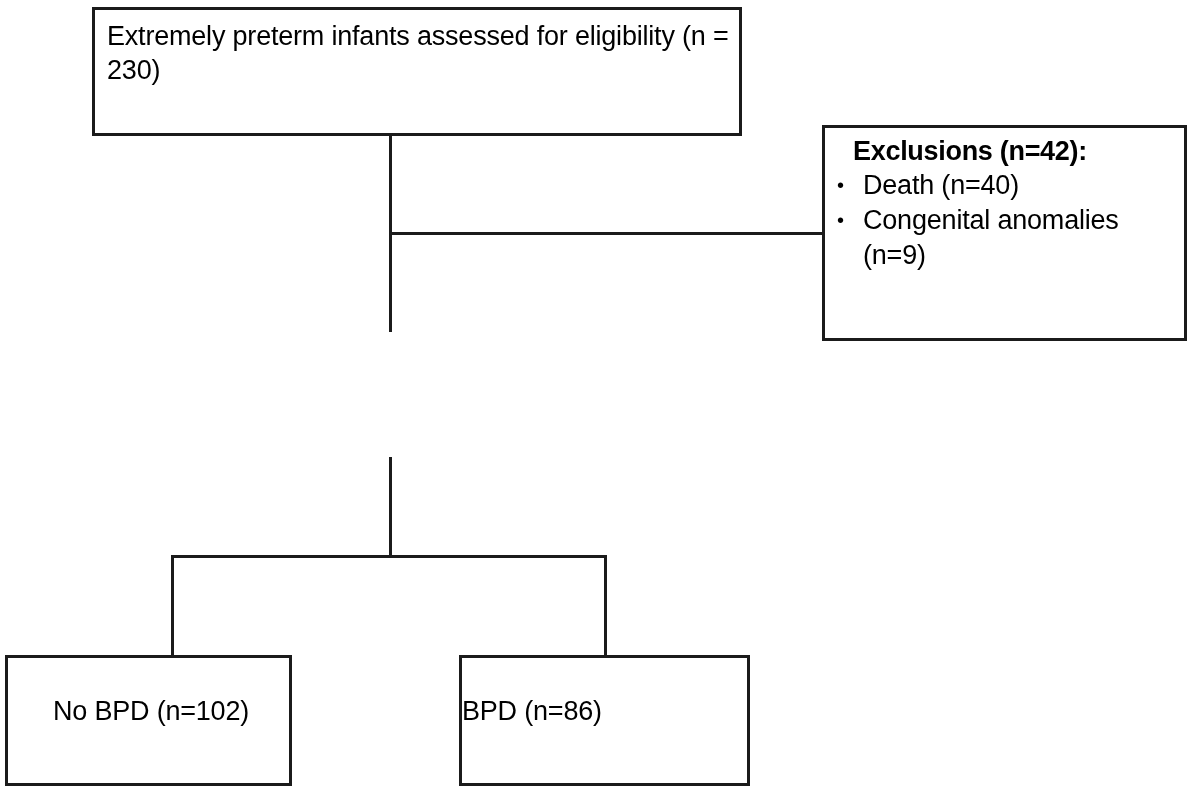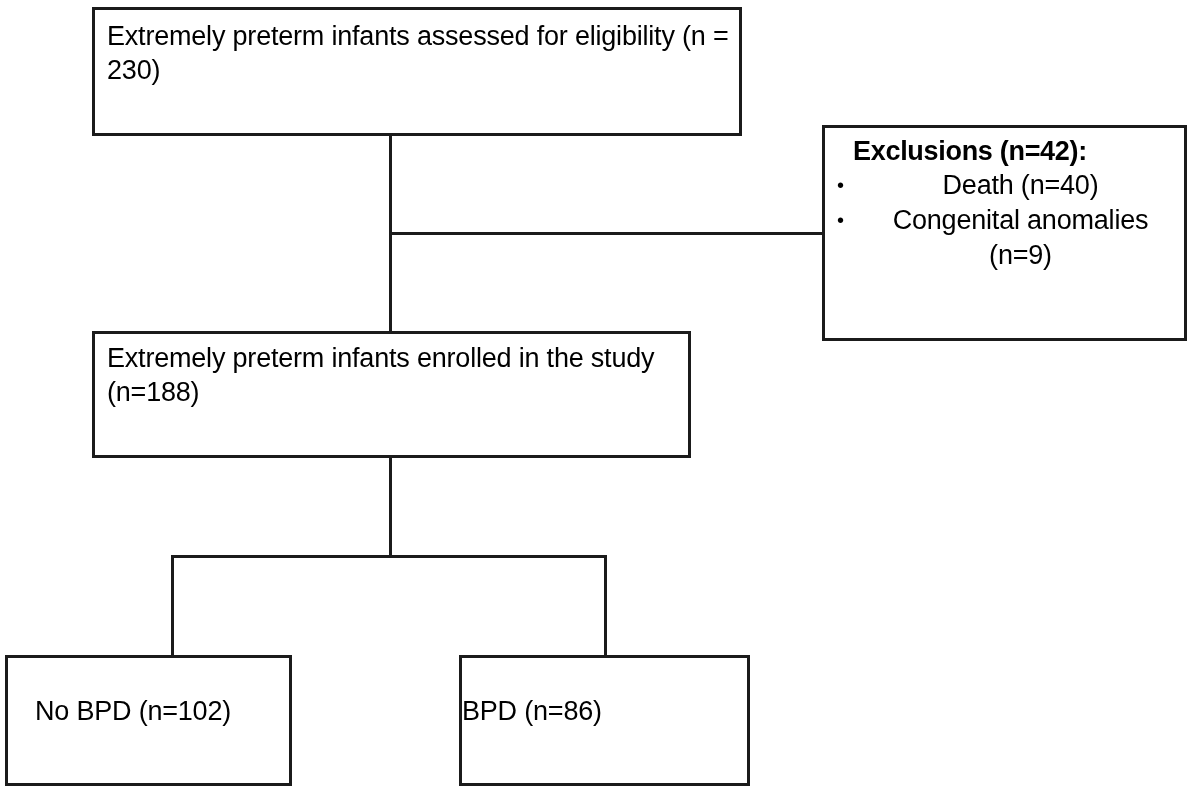--- a/index.html
+++ b/index.html
@@ -75,21 +75,21 @@
     line-height: 35px;
     letter-spacing: -0.2px;
   }
   .excl-bullet {
     flex: 0 0 auto;
     width: 26px;
     text-align: left;
     font-size: 20px;
     line-height: 35px;
   }
-  .excl-label { flex: 1 1 auto; text-align: center; }
+  .excl-label { flex: 1 1 auto; }
 
   
   #box-enrolled {
     left: 92px;
     top: 331px;
     width: 599px;
     height: 127px;
   }
   #box-enrolled .node-text { top: 7px; }
 
@@ -110,21 +110,21 @@
   .node-text-center {
     position: absolute;
     left: 0;
     right: 0;
     top: 36px;
     font-size: 27px;
     line-height: 34px;
     letter-spacing: -0.2px;
     color: #000000;
   }
-  #box-nobpd .node-text-center { text-align: left; padding-left: 27px; }
+  #box-nobpd .node-text-center { text-align: left; padding-left: 45px; }
 
   
   .conn {
     position: absolute;
     background: #1b1b1b;
   }
   .v { width: 3px; }
   .h { height: 3px; }
 
   #conn-trunk-1    { left: 389px; top: 136px; height: 196px; }
@@ -162,23 +162,20 @@
         <span class="excl-bullet">•</span>
         <span class="excl-label">Death (n=40)</span>
       </div>
       <div class="excl-item">
         <span class="excl-bullet">•</span>
         <span class="excl-label">Congenital anomalies (n=9)</span>
       </div>
     </div>
   </div>
 
-  <div class="node" id="box-enrolled">
-    <div class="node-text">Extremely preterm infants enrolled in the study (n=188)</div>
-  </div>
 
   <div class="node" id="box-nobpd">
     <div class="node-text-center">No BPD (n=102)</div>
   </div>
 
   <div class="node" id="box-bpd">
     <div class="node-text-center">BPD (n=86)</div>
   </div>
 
 </div>

